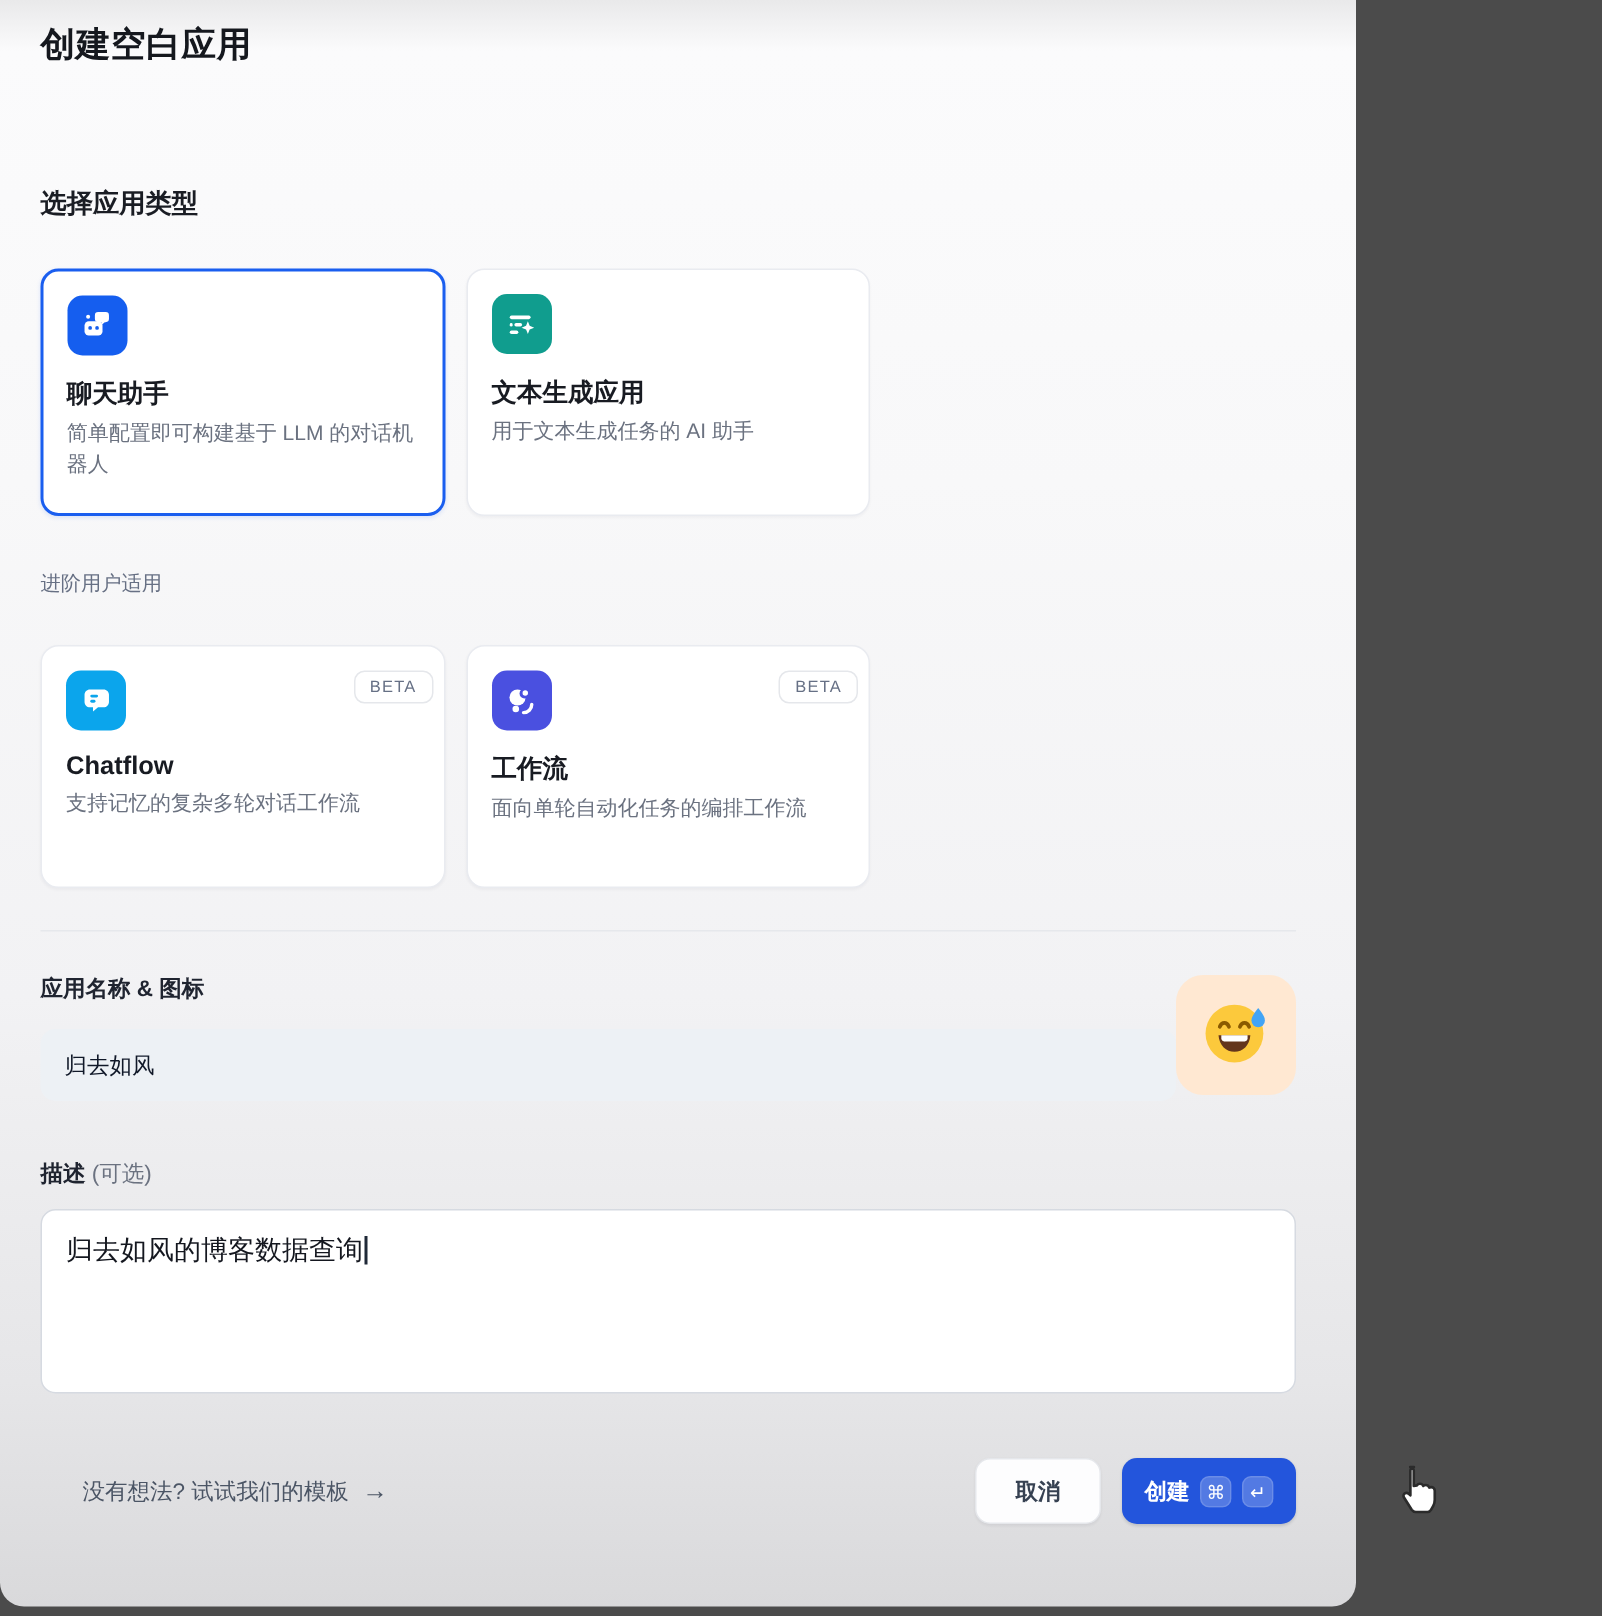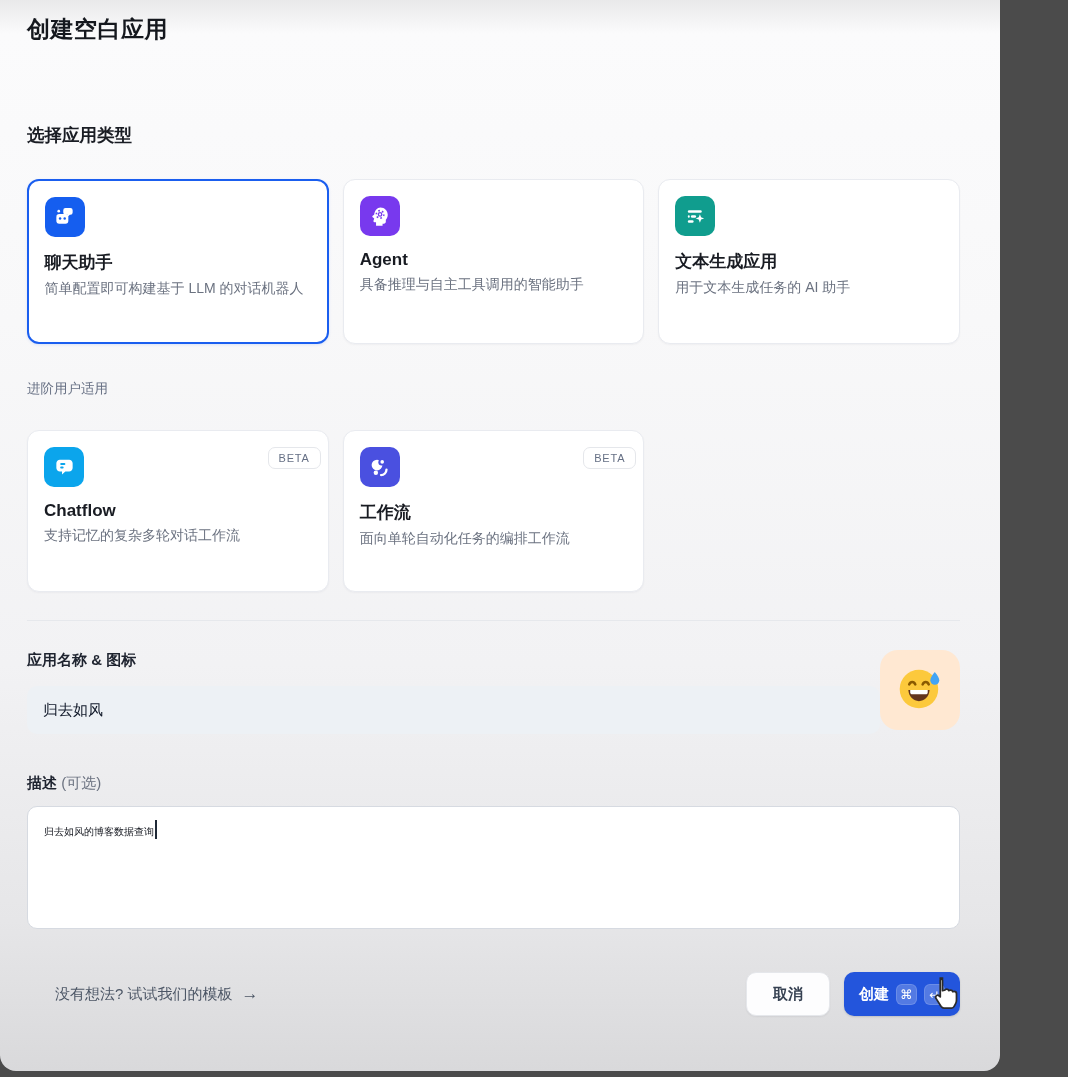--- a/index.html
+++ b/index.html
@@ -4,21 +4,21 @@
 <style>
   * { margin:0; padding:0; box-sizing:border-box; }
   html,body { width:1068px; height:1077px; overflow:hidden; }
   body {
     font-family:"Liberation Sans","DejaVu Sans",sans-serif;
     background:#4b4b4b;
     position:relative;
     color:#101828;
   }
   .dialog {
-    position:absolute; left:0; top:0; width:1000px; height:1071px;
+    position:absolute; left:0; top:0; width:904px; height:1071px;
     border-radius:0 0 16px 16px;
     background:linear-gradient(180deg,#e9e9ea 0px,#fbfbfc 34px,#f8f8f9 30%,#f2f2f4 62%,#e6e6e8 86%,#d9d9db 100%);
     padding:14px 40px 0 27px;
     overflow:hidden;
   }
   .dlg-title { font-size:23px; font-weight:700; color:#15181e; letter-spacing:.5px; }
   .section-title { margin-top:78px; font-size:17.5px; font-weight:700; color:#1a1d24; }
   .tier-label { margin-top:28px; font-size:13.5px; font-weight:500; color:#677084; }
   .tier-label.second { margin-top:36px; }
   .cards { margin-top:32px; display:grid; grid-template-columns:repeat(3,1fr); gap:14px; }
@@ -52,21 +52,21 @@
     font-family:"Liberation Sans","DejaVu Sans",sans-serif;
   }
   .emoji-btn {
     width:80px; height:80px; margin-top:2px; border-radius:18px; background:#ffe8d2;
     display:flex; align-items:center; justify-content:center; cursor:pointer; flex:0 0 auto;
   }
   .emoji-btn svg { width:50px; height:50px; }
   .desc-section { margin-top:37px; }
   .desc-box {
     margin-top:11px; height:123px; background:#fff; border:1.5px solid #d6dae1; border-radius:10px;
-    padding:13px 16px; font-size:10px; color:#14171f; line-height:1.5; cursor:text;
+    padding:13px 16px; font-size:18px; color:#14171f; line-height:1.5; cursor:text;
   }
   .caret { display:inline-block; width:1.5px; height:19px; background:#1f2937; vertical-align:-4px; margin-left:1px; animation:blink 1s steps(1) infinite; }
   @keyframes blink { 50% { opacity:0; } }
   .footer { margin-top:43px; display:flex; align-items:center; justify-content:space-between;margin-left:28px; }
   .template-link { display:flex; align-items:center; gap:9px; font-size:15px; color:#4b5565; cursor:pointer; }
   .template-link .arrow { font-size:17px; color:#4b5565; }
   .footer-buttons { display:flex; gap:14px; }
   .btn { height:44px; border-radius:10px; font-size:15px; font-weight:600; border:none; cursor:pointer;
          font-family:"Liberation Sans","DejaVu Sans",sans-serif; }
   .btn-cancel { padding:0 26px; background:#fdfdfe; border:1px solid #e5e7eb; color:#364152; box-shadow:0 1px 2px rgba(16,24,40,.06); }
@@ -97,32 +97,20 @@
             <path d="M13 3.2h5.2a2.3 2.3 0 0 1 2.3 2.3v2.4a2.3 2.3 0 0 1-2.3 2.3h-.6l-2.3 2v-2H13a2.3 2.3 0 0 1-2.3-2.3V5.5A2.3 2.3 0 0 1 13 3.2z"></path>
           </g>
           <circle cx="7.4" cy="14.2" r="1.3" fill="#155eef"></circle>
           <circle cx="12.2" cy="14.2" r="1.3" fill="#155eef"></circle>
         </svg>
       </span>
       <div class="card-name">聊天助手</div>
       <div class="card-desc">简单配置即可构建基于 LLM 的对话机器人</div>
     </div>
 
-    <div class="card">
-      <span class="icon-tile tile-agent">
-        <svg viewBox="0 0 24 24">
-          <path fill="#ffffff" d="M13 2.6c4.4 0 7.6 3.5 7.6 7.7 0 2-.8 3.8-2 5.2v2.1c0 1.1-.9 2-2 2h-1.4v2H8.4v-3.6l-1.7-.1c-.7 0-1.2-.7-1-1.4l.8-2.4-1.6-1.2c-.5-.4-.5-1.2 0-1.6l1.5-1.2C7 5.6 9.6 2.6 13 2.6z"></path>
-          <circle cx="12.6" cy="9.8" r="3.9" fill="none" stroke="#7839ee" stroke-width="1.7" stroke-dasharray="1.7 2.3"></circle>
-          <circle cx="12.6" cy="9.8" r="2.4" fill="#7839ee"></circle>
-          <circle cx="12.6" cy="9.8" r="1.1" fill="#ffffff"></circle>
-        </svg>
-      </span>
-      <div class="card-name">Agent</div>
-      <div class="card-desc">具备推理与自主工具调用的智能助手</div>
-    </div>
 
     <div class="card">
       <span class="icon-tile tile-textgen">
         <svg viewBox="0 0 24 24">
           <g fill="#ffffff">
             <rect x="4" y="5.6" width="14.5" height="2.5" rx="1.25"></rect>
             <rect x="4" y="10.8" width="2" height="2.5" rx="1"></rect>
             <rect x="7.2" y="10.8" width="5.4" height="2.5" rx="1.25"></rect>
             <rect x="4" y="16" width="6" height="2.5" rx="1.25"></rect>
             <path d="M16.6 9.6l1.25 3.15 3.15 1.25-3.15 1.25-1.25 3.15-1.25-3.15-3.15-1.25 3.15-1.25z"></path>

